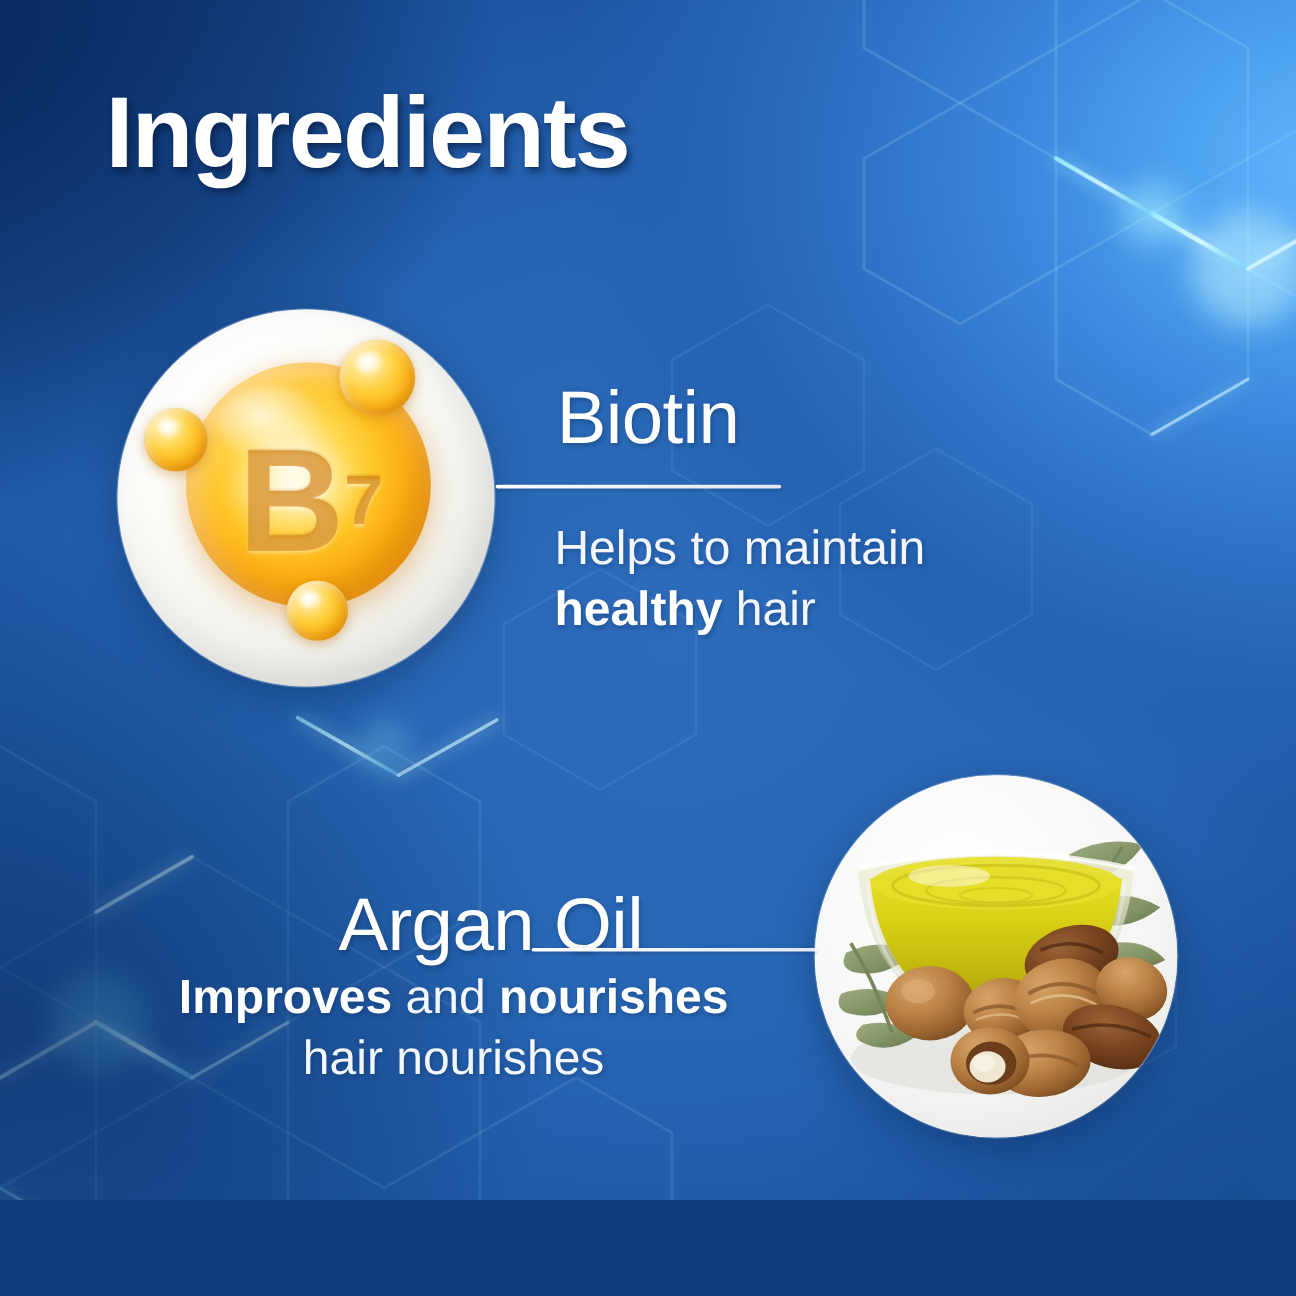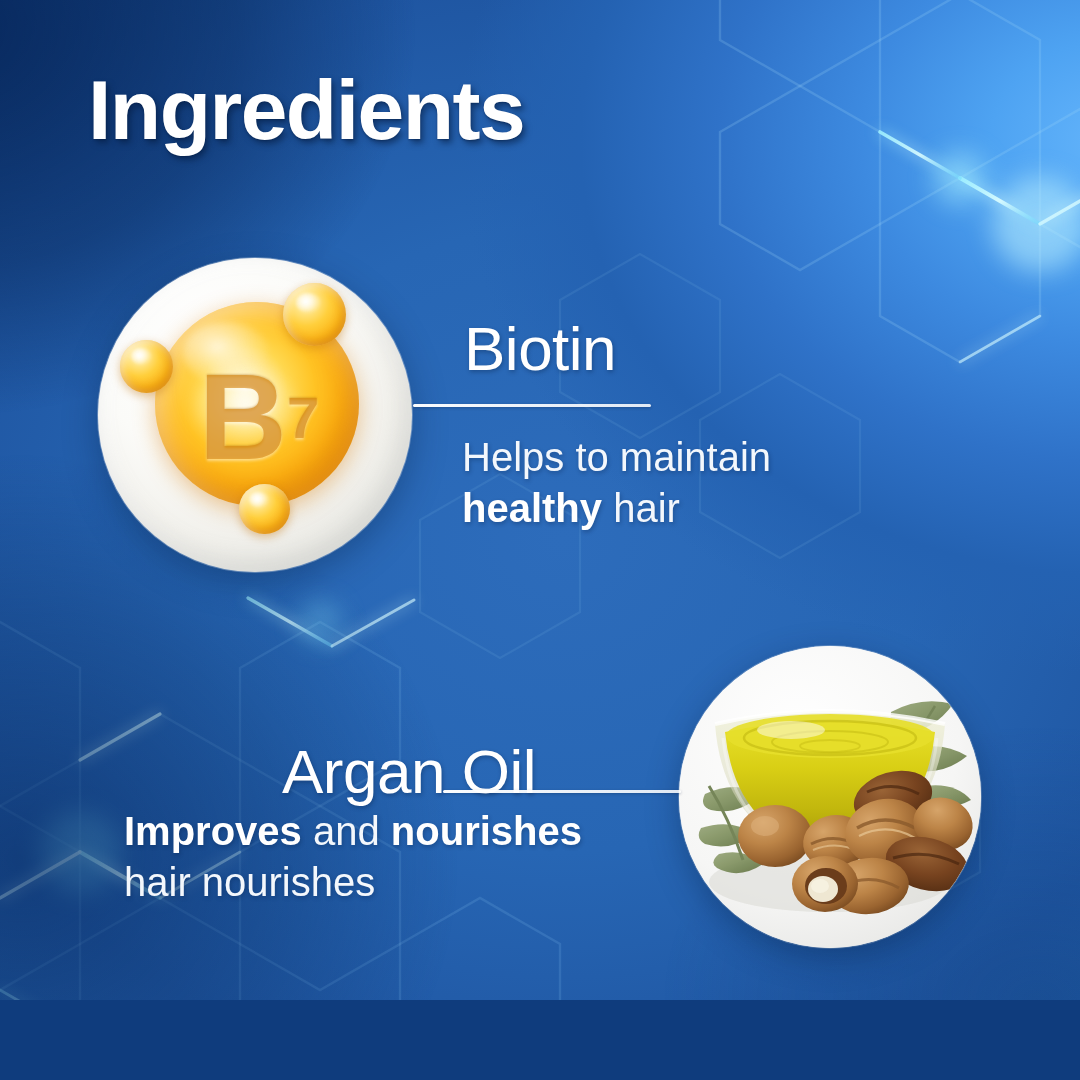--- a/index.html
+++ b/index.html
@@ -195,21 +195,21 @@
   .ing-desc b { font-weight: 700; color: #ffffff; }
 
   
   .biotin-name { left: 464px; top: 313px; }
   .biotin-rule { left: 413px; top: 404px; width: 238px; }
   .biotin-desc { left: 462px; top: 432px; }
 
   
   .argan-name { left: 282px; top: 700px; margin-top: 36px; }
   .argan-rule { left: 443px; top: 790px; width: 238px; }
-  .argan-desc { left: 124px; top: 806px; text-align: left; width: 508px; }
+  .argan-desc { left: 124px; top: 806px; text-align: center; width: 508px; }
 </style>
 </head>
 <body>
 
 <div id="poster">
 
   <div class="bg-base"></div>
 
   <div class="hex-layer">
     <svg viewBox="0 0 1080 1080" xmlns="http://www.w3.org/2000/svg">

